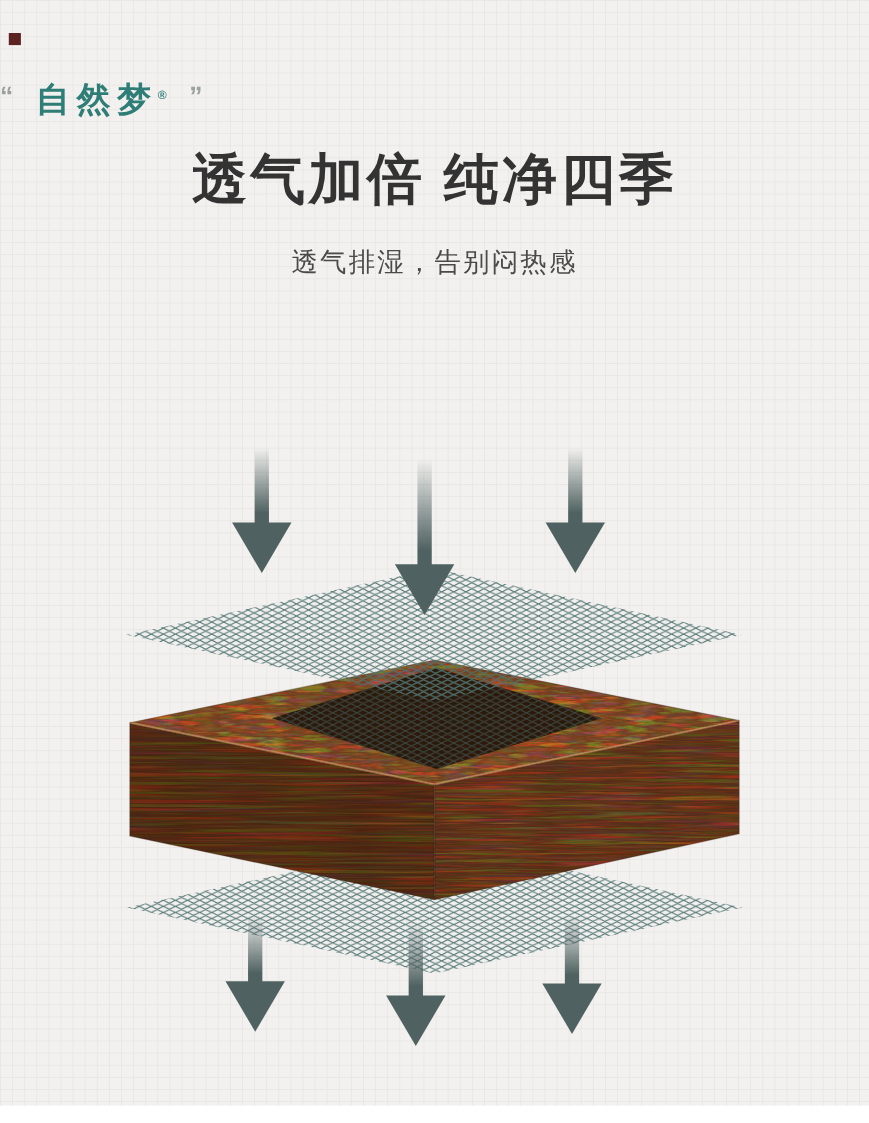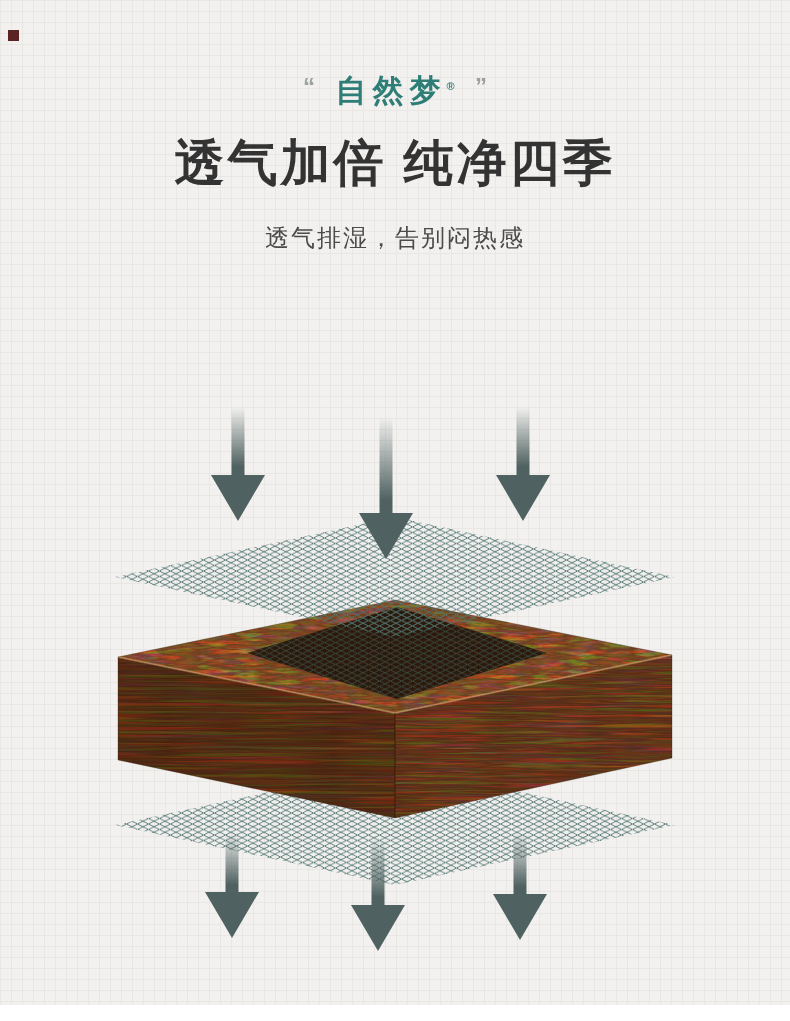--- a/index.html
+++ b/index.html
@@ -16,21 +16,21 @@
       linear-gradient(#e8e7e4 1px, transparent 1px),
       linear-gradient(90deg,#e8e7e4 1px, transparent 1px);
     background-size:11px 11px;
   }
   .corner-mark{
     position:absolute;left:8px;top:30px;width:11px;height:11px;
     background:#5c2323;
   }
   .brand-row{
     position:absolute;top:70px;left:0;width:100%;
-    text-align:center;white-space:nowrap;
+    text-align:left;white-space:nowrap;
   }
   .quote{
     display:inline-block;font-size:24px;color:#9aa19f;
     transform:translateY(-6px);font-weight:bold;
   }
   .brand-name{
     display:inline-block;margin:0 16px;
     font-size:31px;font-weight:bold;color:#2e7e77;
     letter-spacing:6px;
   }

